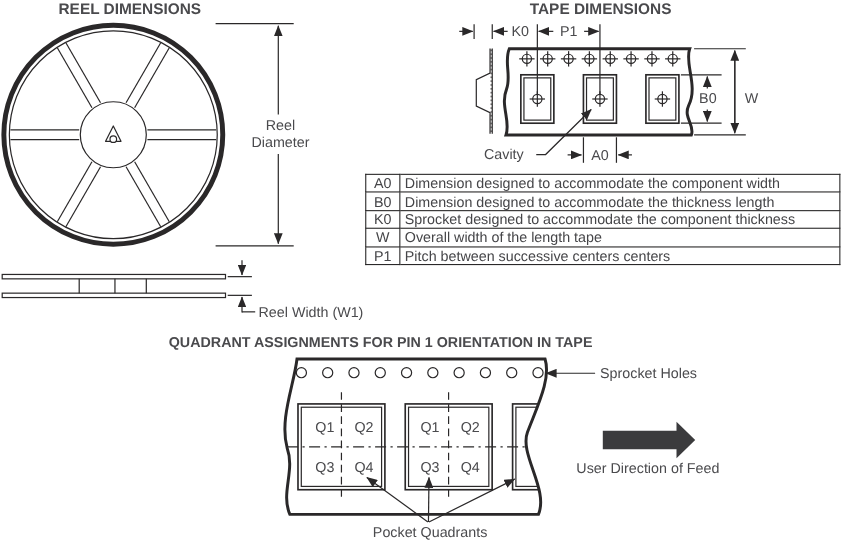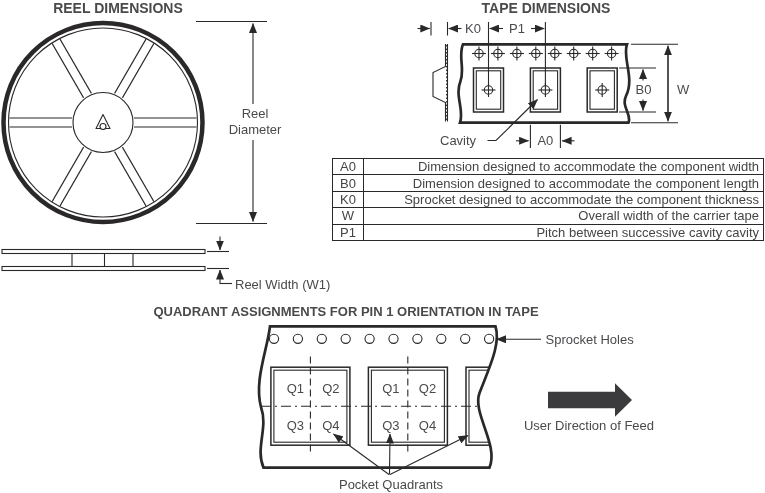--- a/index.html
+++ b/index.html
@@ -17,21 +17,21 @@
   .wfill{fill:#fff;}
   .dsh{stroke-dasharray:7 4;}
   .dshc{stroke-dasharray:10 4 2 4;}
   .dot{stroke-dasharray:1.5 2;stroke-width:.9;}
   .blk{fill:#3b3b3d;stroke:none;}
   .tbl{position:absolute;left:332px;top:158px;}
   .tbl table{border-collapse:collapse;}
   .tbl td{border:1.6px solid #2a2829;font-size:13px;color:#454548;
           height:15.4px;padding:0 4px;white-space:nowrap;}
   .tbl td.sym{width:26px;text-align:center;padding:0 2px;}
-  .tbl td.desc{min-width:391px;text-align:right;}
+  .tbl td.desc{min-width:391px;}
 </style>
 </head>
 <body>
 
 <svg width="765" height="493" viewBox="0 0 765 493">
   <defs>
     <marker id="arr" viewBox="0 0 10 8" refX="9.5" refY="4" markerWidth="10" markerHeight="8" orient="auto" markerUnits="userSpaceOnUse">
       <path d="M0,0 L10,4 L0,8 Z" fill="#2a2829"></path>
     </marker>
     <g id="xh">
@@ -235,29 +235,29 @@
 
 <div class="tbl">
   <table>
     <tbody>
       <tr>
         <td class="sym">A0</td>
         <td class="desc">Dimension designed to accommodate the component width</td>
       </tr>
       <tr>
         <td class="sym">B0</td>
-        <td class="desc">Dimension designed to accommodate the component length</td>
+        <td class="desc">Dimension designed to accommodate the thickness length</td>
       </tr>
       <tr>
         <td class="sym">K0</td>
         <td class="desc">Sprocket designed to accommodate the component thickness</td>
       </tr>
       <tr>
         <td class="sym">W</td>
-        <td class="desc">Overall width of the carrier tape</td>
+        <td class="desc">Overall width of the length tape</td>
       </tr>
       <tr>
         <td class="sym">P1</td>
-        <td class="desc">Pitch between successive cavity cavity</td>
+        <td class="desc">Pitch between successive centers centers</td>
       </tr>
     </tbody>
   </table>
 </div>
 
 </body></html>

